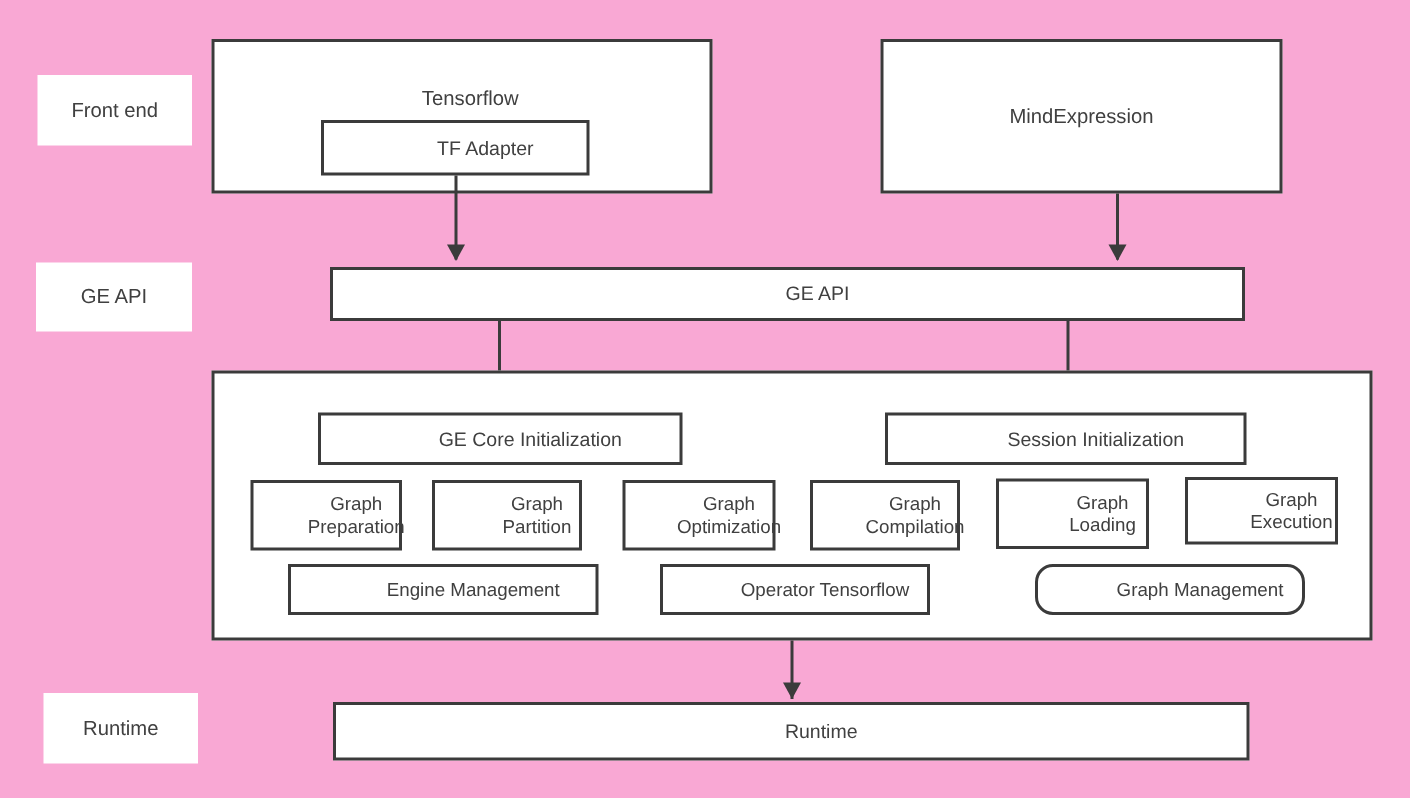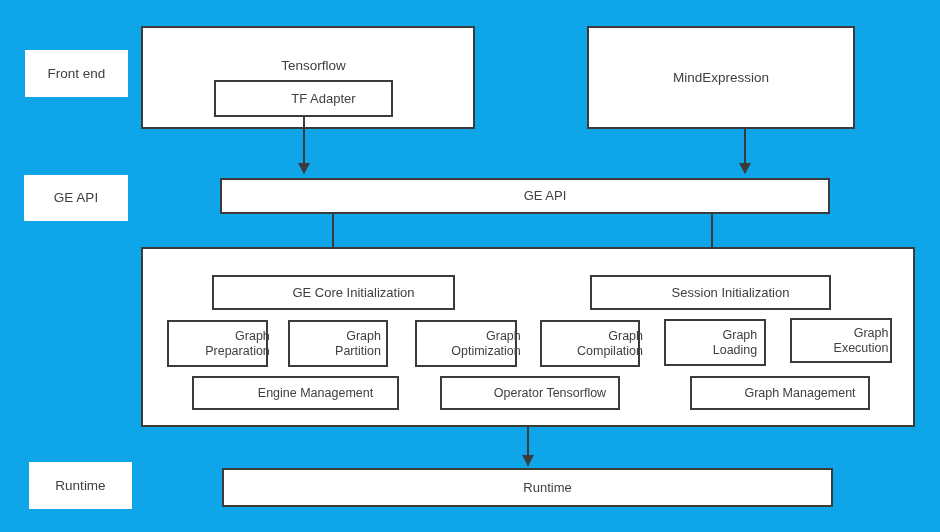--- a/index.html
+++ b/index.html
@@ -5,21 +5,21 @@
 <style>
   html, body {
     margin: 0;
     padding: 0;
     background: #000000;
   }
   #canvas {
     position: relative;
     width: 940px;
     height: 532px;
-    background: #0ea5e9;
+    background: #f9a8d4;
     font-family: "Liberation Sans", sans-serif;
     overflow: hidden;
   }
   .box {
     position: absolute;
     background: #ffffff;
     color: #404040;
     box-sizing: border-box;
     display: flex;
     align-items: center;
@@ -46,21 +46,21 @@
     justify-content: center;
     padding-top: 30px;
     font-size: 13.5px;
   }
   .group-title {
     display: block;
     width: 100%;
     text-align: center;
   }
   .bar { font-size: 13px; }
-  .small-node { font-size: 12.5px; text-align: right; }
+  .small-node { font-size: 12.5px; }
   .wide-node { font-size: 12.5px; }
 
   
   .conn {
     position: absolute;
     background: #3b3b3b;
     width: 2px;
   }
   .arrowhead {
     position: absolute;
@@ -119,20 +119,20 @@
 Optimization</div>
   <div class="box node small-node" style="left:540px; top:320px; width:100px; height:47px;">Graph
 Compilation</div>
   <div class="box node small-node" style="left:664px; top:319px; width:102px; height:47px;">Graph
 Loading</div>
   <div class="box node small-node" style="left:790px; top:318px; width:102px; height:45px;">Graph
 Execution</div>
 
   <div class="box node wide-node" style="left:192px; top:376px; width:207px; height:34px;">Engine Management</div>
   <div class="box node wide-node" style="left:440px; top:376px; width:180px; height:34px;">Operator Tensorflow</div>
-  <div class="box node wide-node" style="left:690px; top:376px; width:180px; height:34px;">Graph Management</div>
+  <div class="box node wide-node" style="left:690px; top:376px; width:180px; height:34px;border-radius:12px;">Graph Management</div>
 
   <div class="conn" style="left:527px; top:427px; height:39px;"></div>
   <div class="arrowhead" style="left:522px; top:455px;"></div>
 
   <div class="box node bar" style="left:222px; top:468px; width:611px; height:39px;">Runtime</div>
 
 </div>
 
 </body></html>

